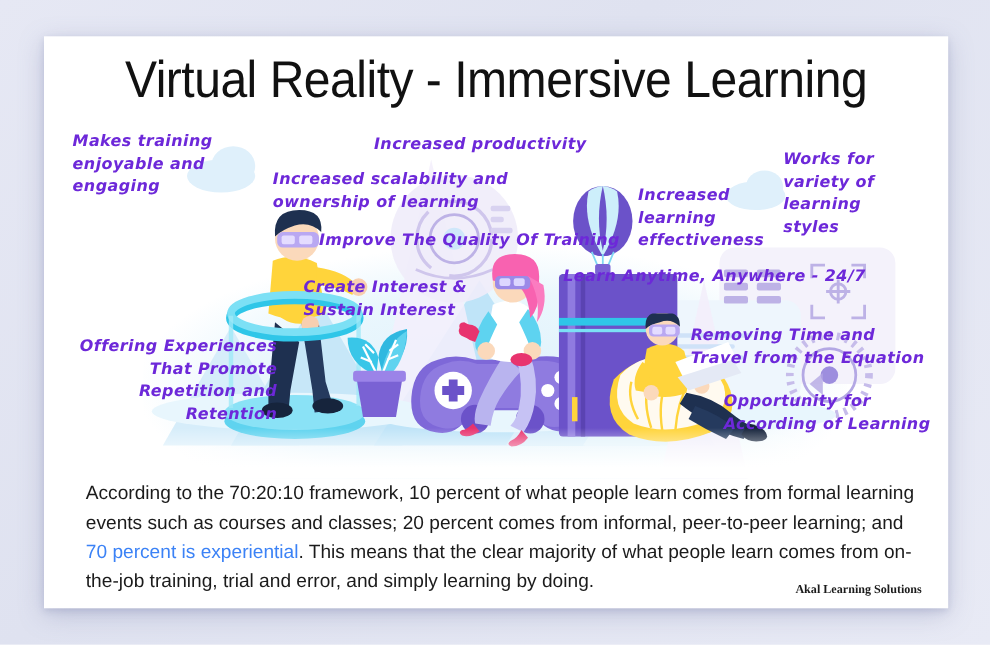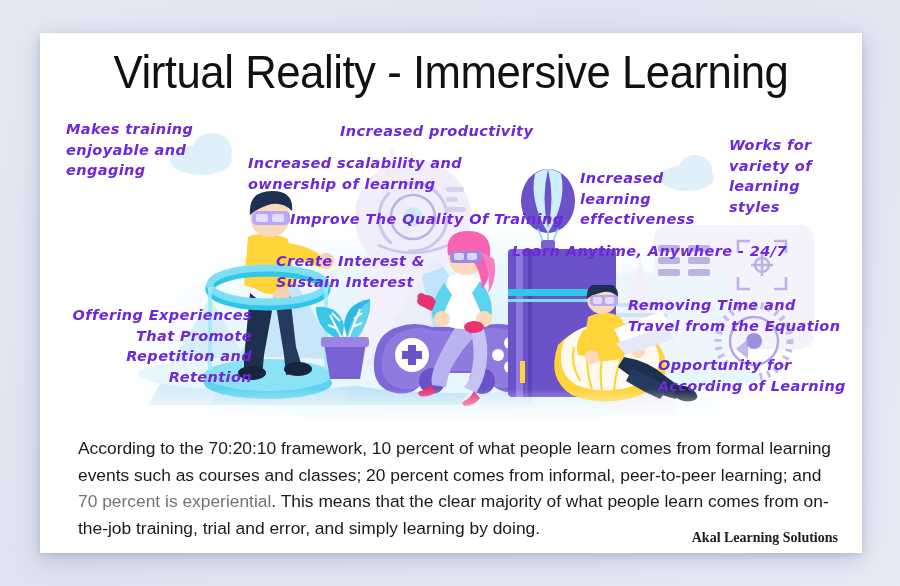--- a/index.html
+++ b/index.html
@@ -71,25 +71,25 @@
   }
 
   
   .para{
     position:absolute;left:38px;top:385px;width:760px;
     font-family:"Liberation Sans", sans-serif;
     font-size:17.4px;line-height:26.5px;
     color:#1b1b1b;
     z-index:30;
   }
-  .para .hl{color:#737373;}
+  .para .hl{color:#3b82f6;}
   .credit{
     position:absolute;right:24px;top:497px;
     font-family:"Liberation Serif", serif;
-    font-size:14px;font-weight:700;color:#1b1b1b;
+    font-size:11px;font-weight:700;color:#1b1b1b;
     z-index:30;
   }
 </style>
 </head>
 <body>
 
 <div id="stage">
   <div class="card">
 
     <div class="title">Virtual Reality - Immersive Learning</div>
@@ -336,21 +336,21 @@
 
     <div class="note" style="left:236px;top:218px;width:190px;">Create Interest &amp;
 Sustain Interest</div>
 
     <div class="note" style="left:250px;top:176px;width:280px;">Improve The Quality Of Training</div>
 
     <div class="note" style="left:540px;top:135px;width:120px;">Increased
 learning
 effectiveness</div>
 
-    <div class="note" style="left:672px;top:102px;width:110px;margin-left:17px;">Works for
+    <div class="note" style="left:672px;top:102px;width:110px;">Works for
 variety of
 learning
 styles</div>
 
     <div class="note" style="left:472px;top:208px;width:320px;">Learn Anytime, Anywhere - 24/7</div>
 
     <div class="note" style="left:588px;top:262px;width:240px;">Removing Time and
 Travel from the Equation</div>
 
     <div class="note" style="left:618px;top:322px;width:214px;">Opportunity for

